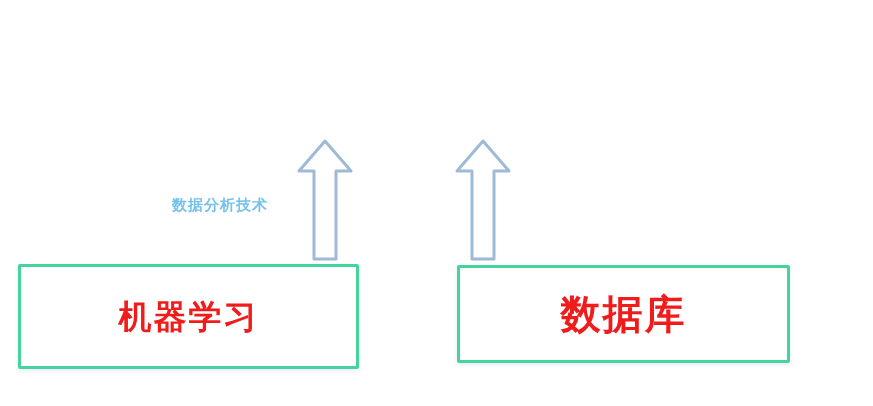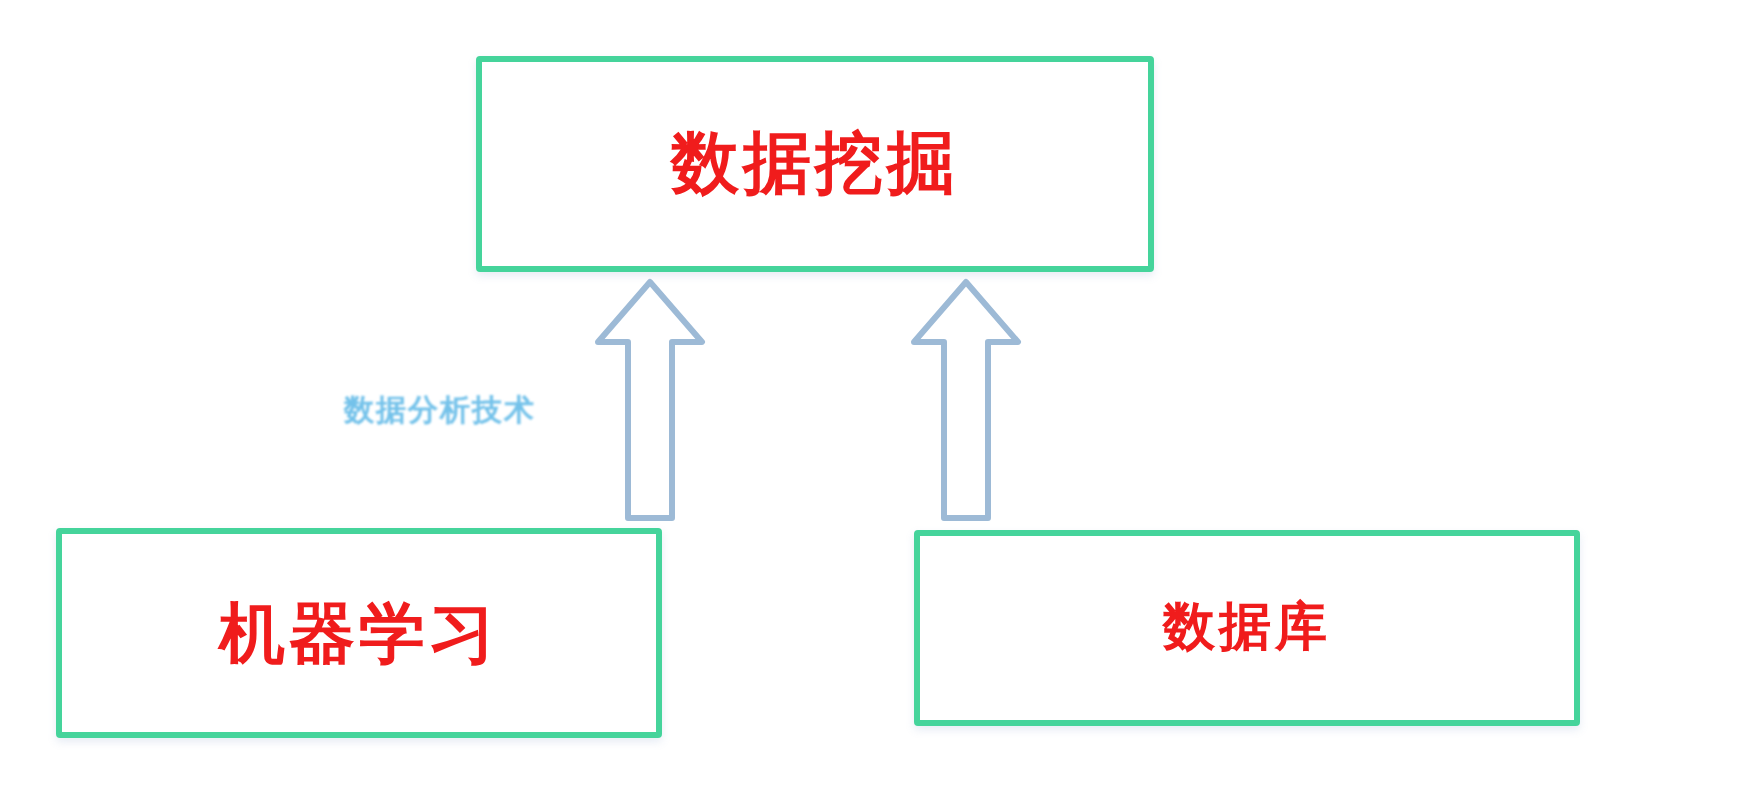--- a/index.html
+++ b/index.html
@@ -41,34 +41,34 @@
 
   #box-datamining {
     left: 238px;
     top: 28px;
     width: 339px;
     height: 108px;
   }
   #box-datamining .node-label { font-size: 34px; }
 
   #box-ml {
-    left: 28px;
+    left: 18px;
     top: 264px;
-    width: 303px;
+    width: 341px;
     height: 105px;
   }
   #box-ml .node-label { font-size: 33px; }
 
   #box-db {
     left: 457px;
     top: 265px;
     width: 333px;
     height: 98px;
   }
-  #box-db .node-label { font-size: 26px; }
+  #box-db .node-label { font-size: 40px; }
 
   
   .block-arrow {
     position: absolute;
     width: 62px;
     height: 128px;
   }
   #arrow-left  { left: 294px; top: 136px; }
   #arrow-right { left: 452px; top: 136px; }
   .block-arrow svg { display: block; width: 100%; height: 100%; }
@@ -93,23 +93,20 @@
     text-align: center;
   }
   #label-left  { left: 172px; top: 198px; }
   #label-right { left: 508px; top: 198px; }
 </style>
 </head>
 <body>
 
 <div id="canvas" style="--box-border: #45d49b; --node-red: #f01c1c; --label-blue: #74c2ea; background: rgb(255, 255, 255);">
 
-  <div class="node-box" id="box-datamining">
-    <span class="node-label">数据挖掘</span>
-  </div>
 
   <div class="block-arrow" id="arrow-left">
     <svg viewBox="0 0 62 128" xmlns="http://www.w3.org/2000/svg" aria-hidden="true">
       <path class="arrow-path" d="M31 5 L57 35 L42 35 L42 123 L20 123 L20 35 L5 35 Z" style="stroke: rgb(157, 186, 214);"></path>
     </svg>
   </div>
 
   <div class="block-arrow" id="arrow-right">
     <svg viewBox="0 0 62 128" xmlns="http://www.w3.org/2000/svg" aria-hidden="true">
       <path class="arrow-path" d="M31 5 L57 35 L42 35 L42 123 L20 123 L20 35 L5 35 Z" style="stroke: rgb(157, 186, 214);"></path>

